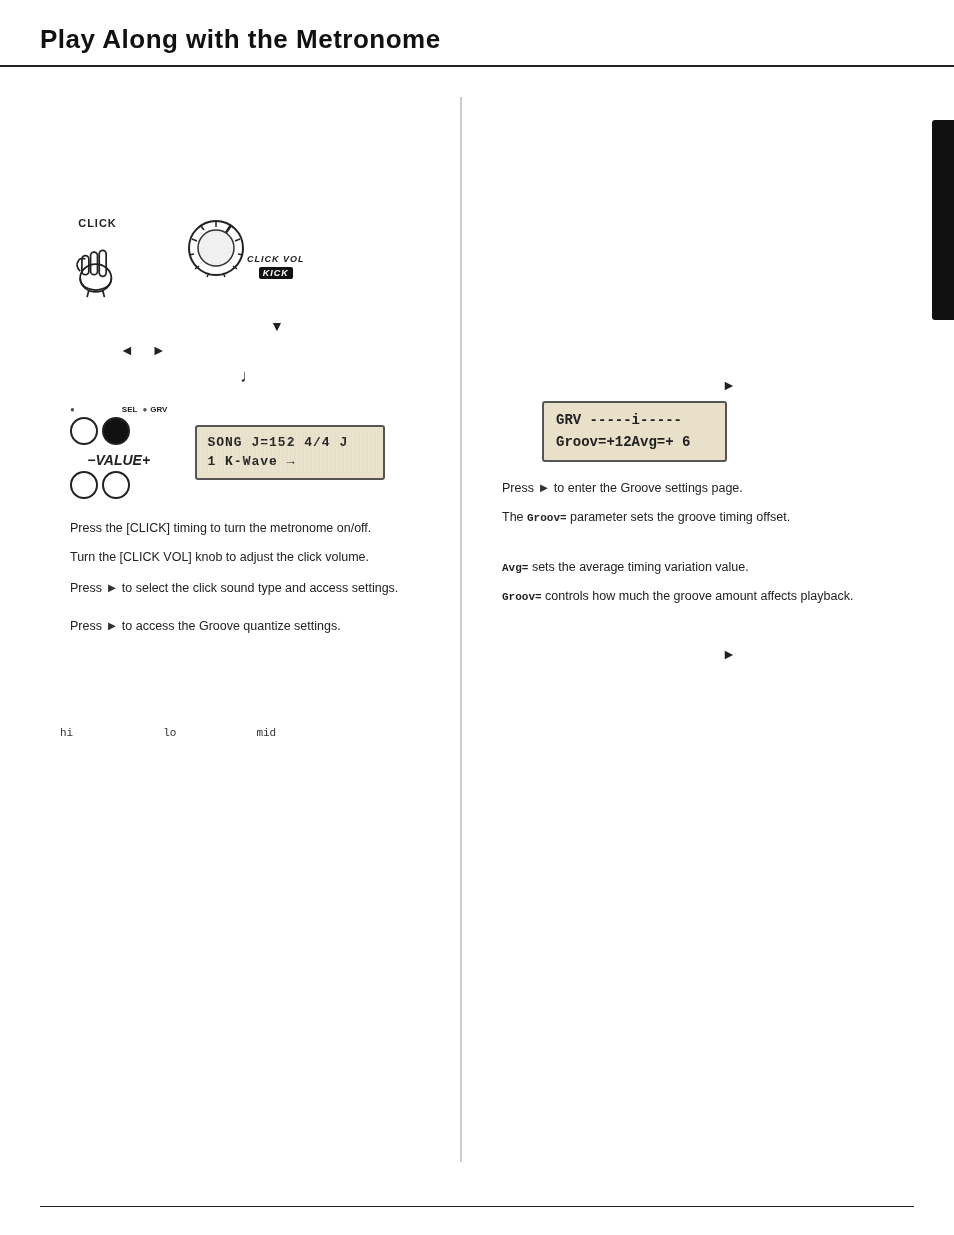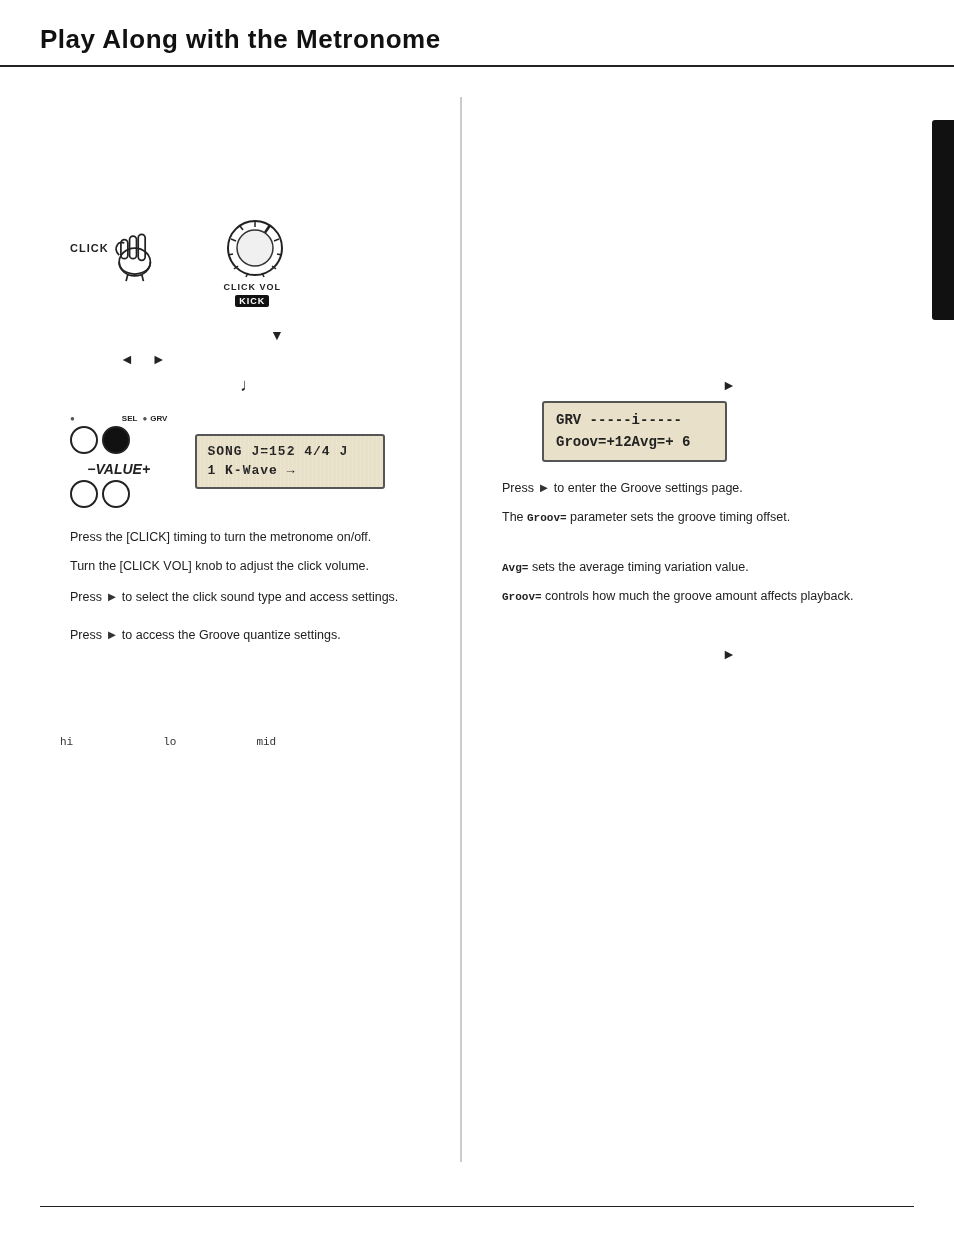--- a/index.html
+++ b/index.html
@@ -78,42 +78,43 @@
       display: flex;
       flex-direction: row;
       align-items: flex-start;
       margin-top: 120px;
       margin-left: 30px;
       gap: 60px;
     }
 
     .click-button-area {
       display: flex;
-      flex-direction: row;
+      flex-direction: column;
       align-items: center;
     }
 
     .click-label {
       font-size: 11px;
       font-weight: bold;
       letter-spacing: 1px;
       margin-bottom: 4px;
       text-align: center;
     }
 
     .hand-icon {
       width: 55px;
       height: 65px;
     }
 
     .knob-area {
       display: flex;
-      flex-direction: column;
-      align-items: flex-start;
+      flex-direction: row;
+      align-items: flex-end;
       margin-top: 0;
+      font-style: italic;
     }
 
     .knob-labels {
       text-align: center;
       margin-top: 3px;
     }
 
     .knob-label-top {
       font-size: 9px;
       font-weight: bold;

